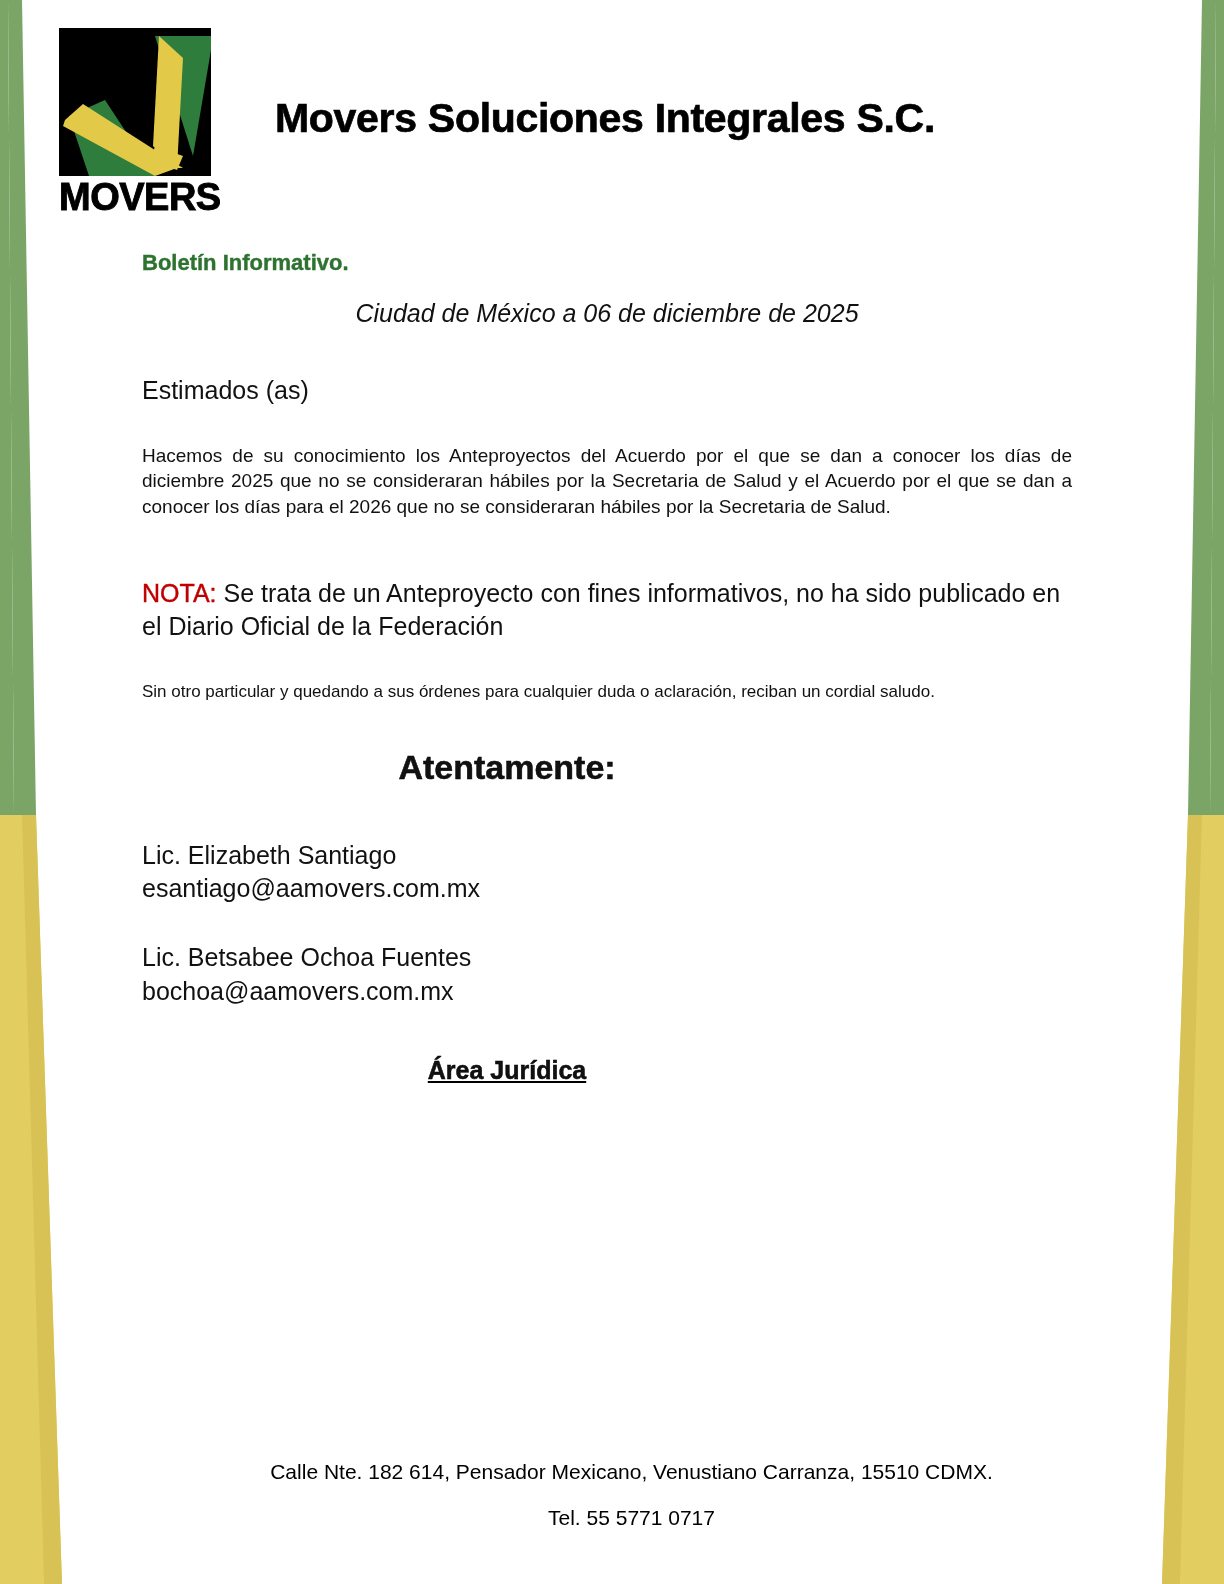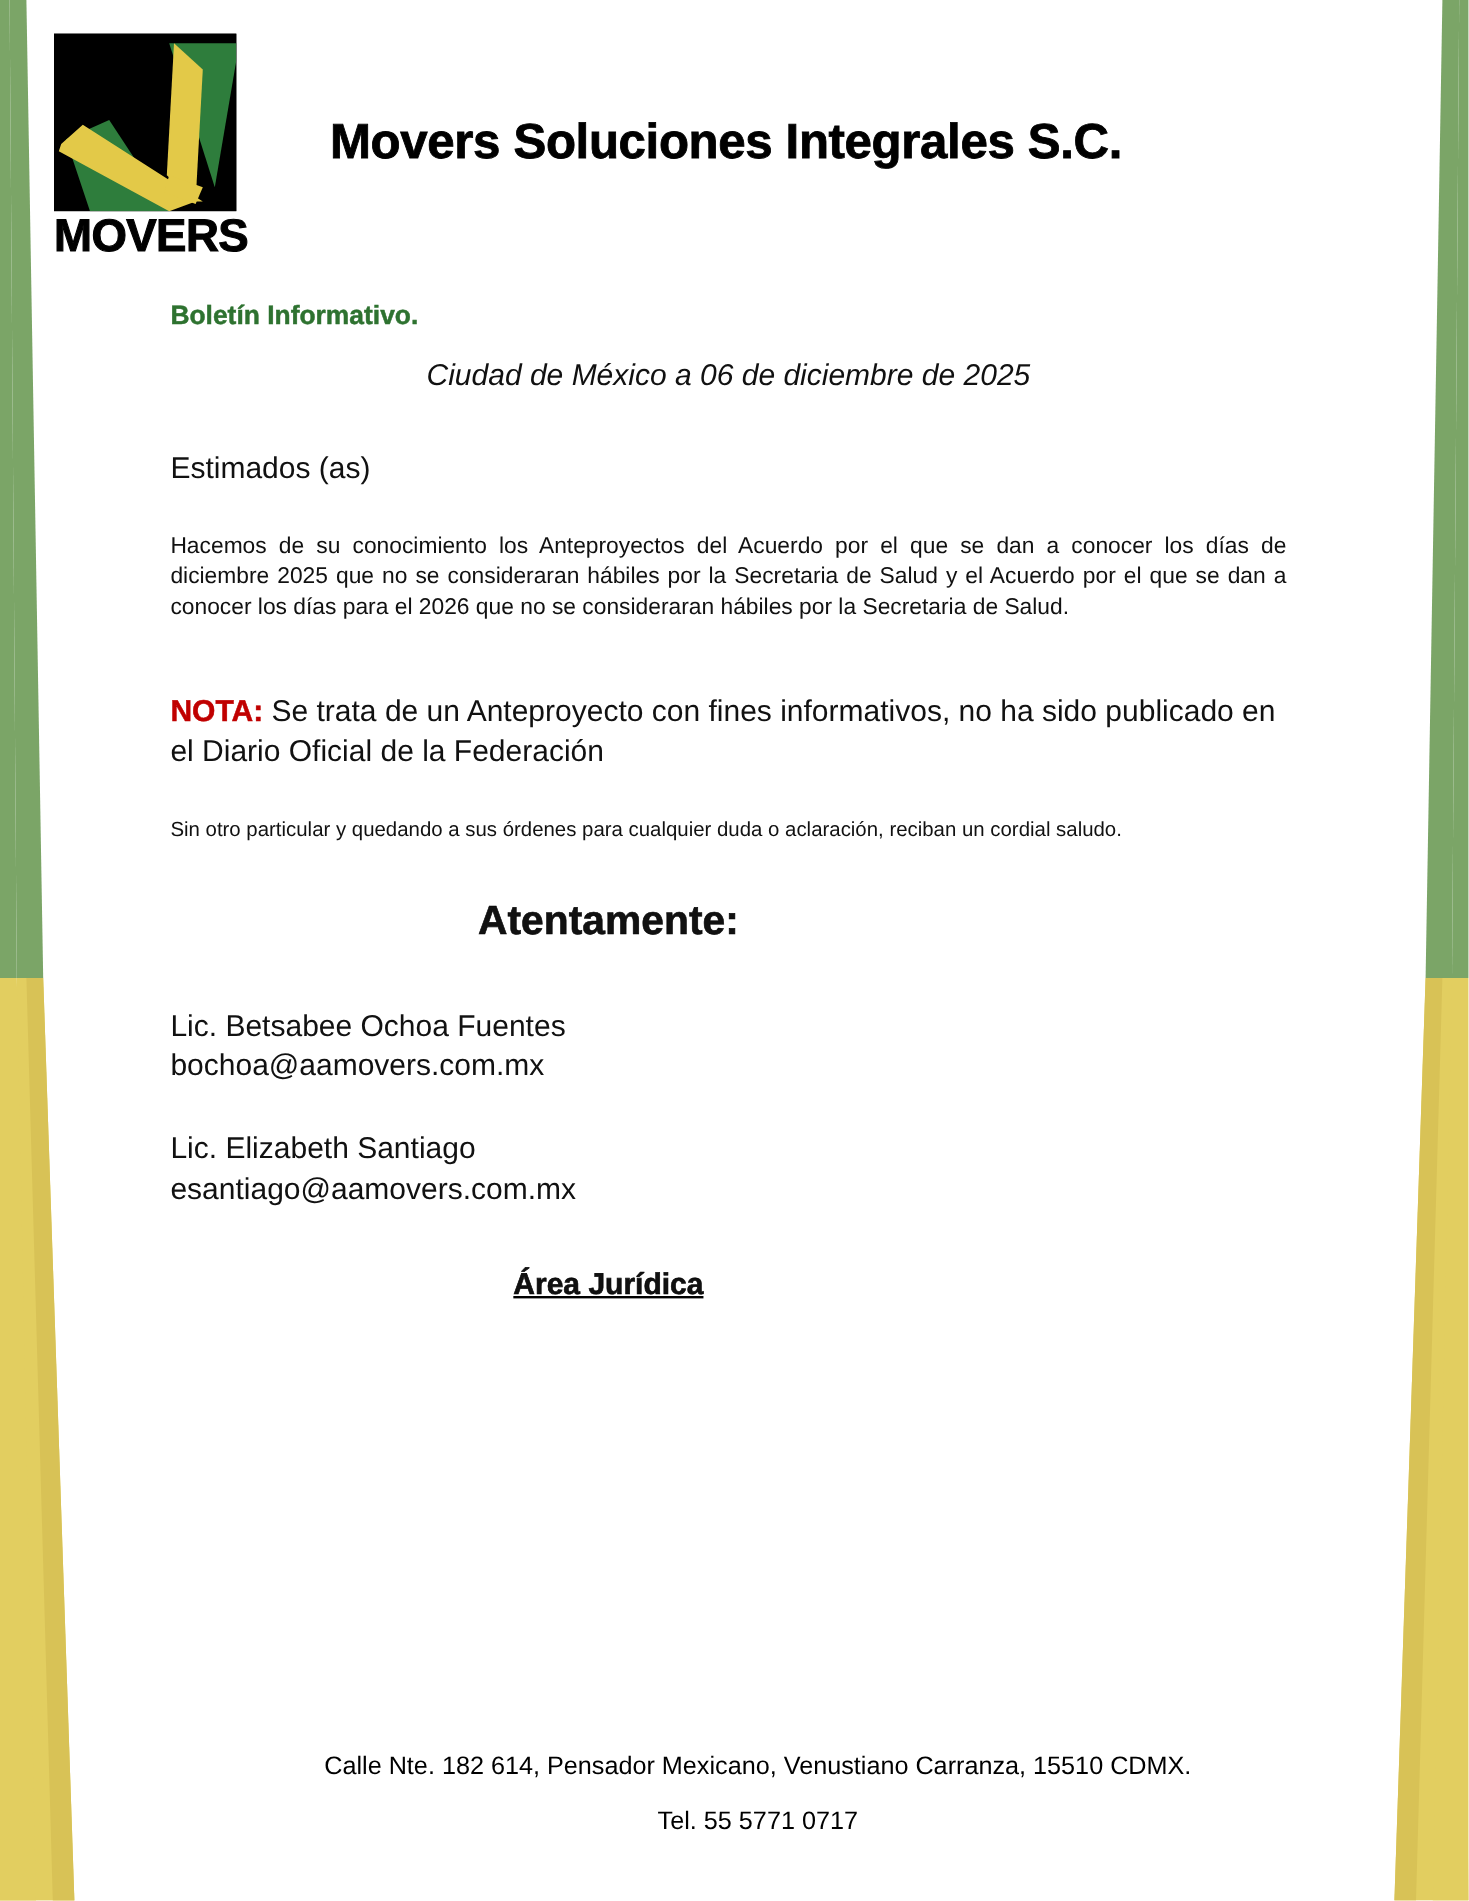--- a/index.html
+++ b/index.html
@@ -46,21 +46,21 @@
   
   .header {
     position: absolute;
     left: 0;
     top: 0;
     width: 1224px;
     height: 230px;
   }
   .logo-block {
     position: absolute;
-    left: 45px;
+    left: 59px;
     top: 28px;
     width: 158px;
   }
   .logo-mark {
     width: 152px;
     height: 148px;
     background: #000000;
     display: block;
   }
   .logo-mark svg { display: block; }
@@ -118,21 +118,21 @@
     text-align: justify;
     line-height: 1.33;
     margin: 0 0 58px 0;
   }
   .para-note {
     font-size: 25px;
     line-height: 1.33;
     margin: 0 0 38px 0;
   }
   .note-label {
-    font-weight: bold;
+    font-weight: normal;
     color: #C00000;
     -webkit-text-stroke: 0.4px #C00000;
   }
   .para-closing {
     font-size: 17px;
     line-height: 1.33;
     margin: 0 0 44px 0;
   }
   .line-signoff {
     font-size: 34px;
@@ -240,27 +240,27 @@
 
       <p class="para-main">Hacemos de su conocimiento los Anteproyectos del Acuerdo por el que se dan a conocer los días de diciembre 2025 que no se consideraran hábiles por la Secretaria de Salud y el Acuerdo por el que se dan a conocer los días para el 2026 que no se consideraran hábiles por la Secretaria de Salud.</p>
 
       <p class="para-note"><span class="note-label">NOTA:</span><span> Se trata de un Anteproyecto con fines informativos, no ha sido publicado en el Diario Oficial de la Federación</span></p>
 
       <p class="para-closing">Sin otro particular y quedando a sus órdenes para cualquier duda o aclaración, reciban un cordial saludo.</p>
 
       <p class="line-signoff">Atentamente:</p>
 
       <div class="contact-block">
+        <span class="c-name">Lic. Elizabeth Santiago</span>
+        <span class="c-mail">esantiago@aamovers.com.mx</span>
+      </div>
+
+      <div class="contact-block">
         <span class="c-name">Lic. Betsabee Ochoa Fuentes</span>
         <span class="c-mail">bochoa@aamovers.com.mx</span>
-      </div>
-
-      <div class="contact-block">
-        <span class="c-name">Lic. Elizabeth Santiago</span>
-        <span class="c-mail">esantiago@aamovers.com.mx</span>
       </div>
 
       <p class="line-department">Área Jurídica</p>
     </div>
 
     <div class="footer">
       <p class="footer-address">Calle Nte. 182 614, Pensador Mexicano, Venustiano Carranza, 15510 CDMX.</p>
       <p class="footer-phone">Tel. 55 5771 0717</p>
     </div>
 

